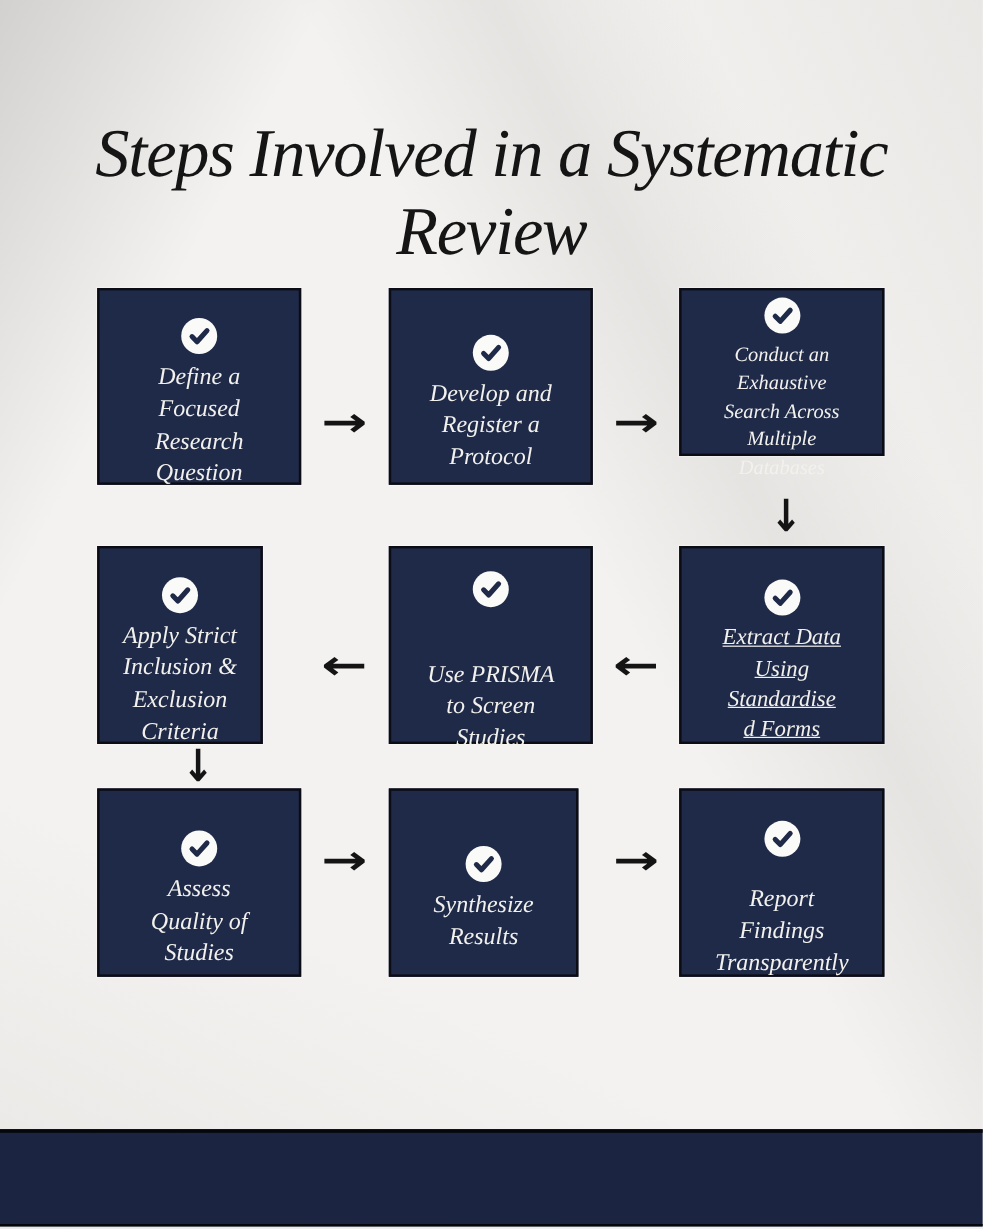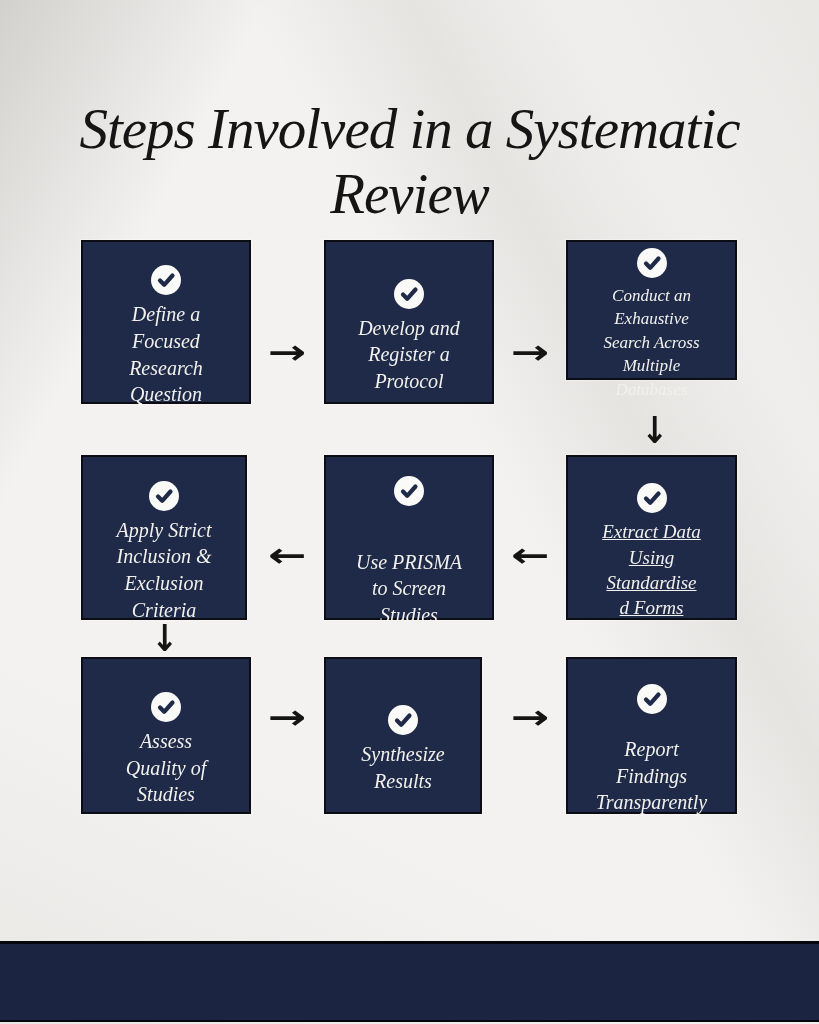--- a/index.html
+++ b/index.html
@@ -63,21 +63,21 @@
     white-space: pre-line;
     width: 100%;
   }
   .box-label.small  { font-size: 17px; line-height: 1.38; }
   .box-label.medium { font-size: 19px; line-height: 1.33; }
 
   
   .pos-1 { left: 81px;  top: 240px; width: 170px; height: 164px; }
   .pos-2 { left: 324px; top: 240px; width: 170px; height: 164px; }
   .pos-3 { left: 566px; top: 240px; width: 171px; height: 140px; }
-  .pos-4 { left: 81px;  top: 455px; width: 166px; height: 165px; }
+  .pos-4 { left: 81px;  top: 455px; width: 138px; height: 165px; }
   .pos-5 { left: 324px; top: 455px; width: 170px; height: 165px; gap: 37px; }
   .pos-6 { left: 566px; top: 455px; width: 171px; height: 165px; text-decoration: underline; }
   .pos-7 { left: 81px;  top: 657px; width: 170px; height: 157px; }
   .pos-8 { left: 324px; top: 657px; width: 158px; height: 157px; }
   .pos-9 { left: 566px; top: 657px; width: 171px; height: 157px; gap: 16px; }
 
   .arrow {
     position: absolute;
     width: 44px; height: 44px;
     line-height: 44px;

